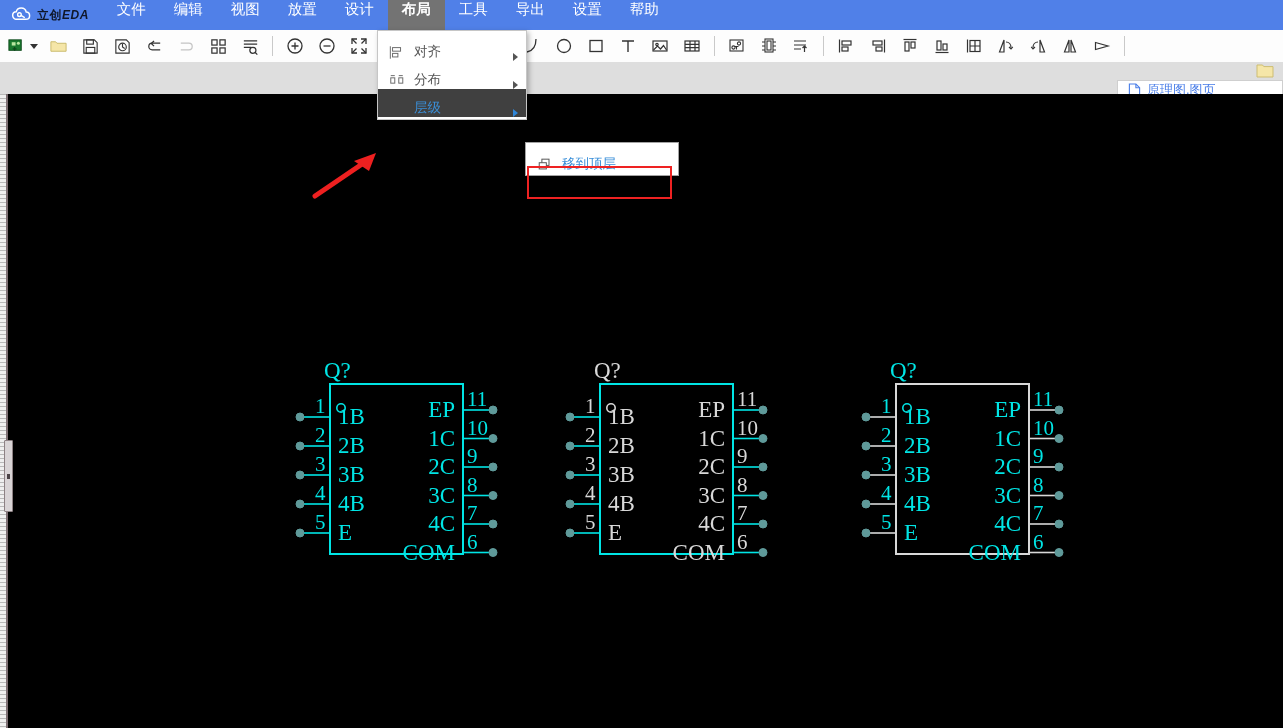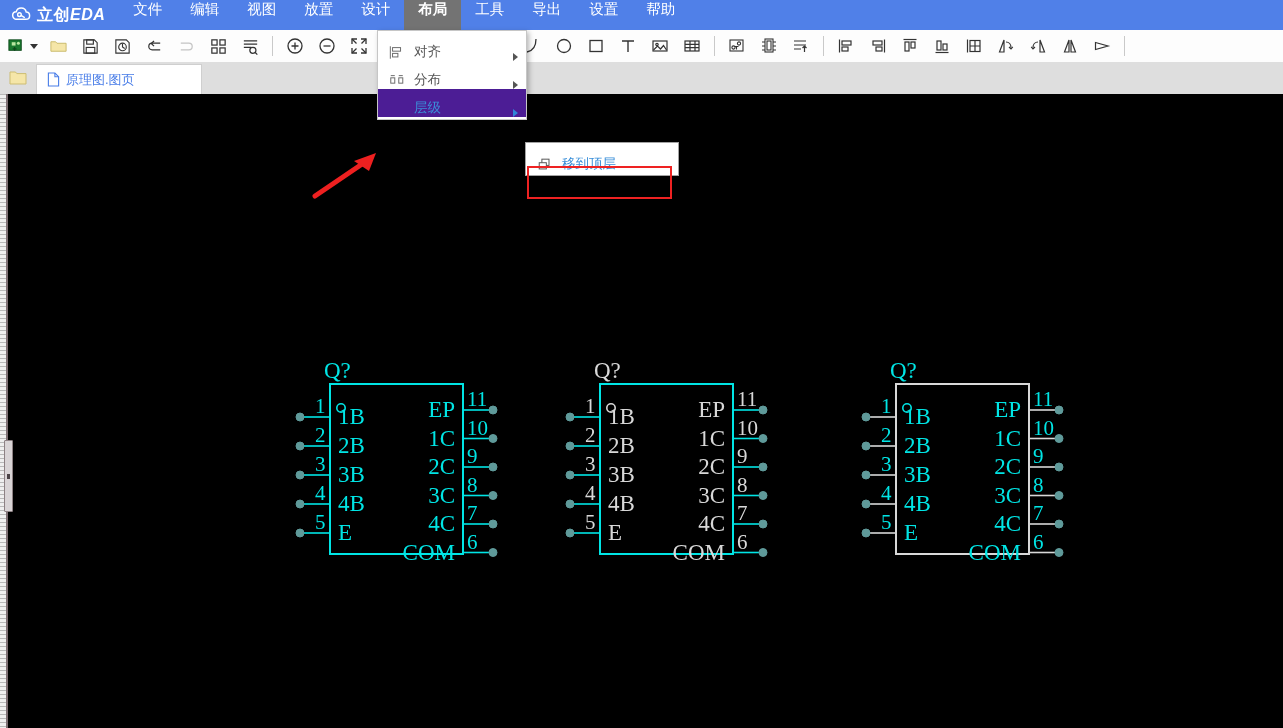--- a/index.html
+++ b/index.html
@@ -15,22 +15,22 @@
   .menubar{
     position:absolute;left:0;top:0;width:1283px;height:30px;
     background:#5080e8;display:flex;align-items:stretch;
   }
   .logo{
     display:flex;align-items:center;gap:5px;
     padding:0 14px 0 10px;color:#fff;
   }
   .logo-mark{width:22px;height:22px;display:block;}
   .logo-text{
-    font-size:16px;font-weight:bold;letter-spacing:.5px;
-    font-style:italic;color:#ffffff;line-height:1;
+    font-size:12px;font-weight:bold;letter-spacing:.5px;
+    font-style:italic;color:#0f172a;line-height:1;
   }
   .logo-text .cn{font-style:normal;font-weight:bold;}
   .menu-items{display:flex;align-items:stretch;}
   .menu-item{
     display:flex;justify-content:center;
     padding:0 14px;color:#fff;font-size:14.5px;cursor:default;
     height:40px;
   }
   .menu-item.active{background:#737373;font-weight:bold;}
 
@@ -47,21 +47,21 @@
   .tb-btn svg{display:block;}
   .tb-sep{width:1px;height:20px;background:#c9c9c9;margin:0 6px;}
   .tb-caret{
     width:0;height:0;border-left:4px solid transparent;border-right:4px solid transparent;
     border-top:5px solid #333;margin-left:-2px;margin-right:4px;
   }
 
   
   .tabbar{
     position:absolute;left:0;top:62px;width:1283px;height:32px;
-    background:#dedede;display:flex;align-items:flex-end;
+    background:#dedede;display:flex;align-items:flex-end;flex-direction:column;
   }
   .tab-folder{
     width:36px;height:32px;display:flex;align-items:center;justify-content:center;
   }
   .tab{
     height:29px;background:#fff;border:1px solid #cfcfcf;border-bottom:none;
     display:flex;align-items:center;gap:6px;padding:0 14px 0 10px;
     min-width:140px;
   }
   .tab-label{font-size:13px;color:#4a7ee8;}
@@ -101,21 +101,21 @@
   }
   .mi .mi-icon{
     width:22px;height:18px;display:flex;align-items:center;justify-content:center;
     margin-right:6px;flex:0 0 22px;
   }
   .mi .mi-label{flex:1;}
   .mi .mi-arrow{
     width:0;height:0;border-top:4px solid transparent;border-bottom:4px solid transparent;
     border-left:5px solid #555;margin-left:4px;
   }
-  .mi.hl{background:#4c1d95;color:#3a8fd9;}
+  .mi.hl{background:#404040;color:#3a8fd9;}
   .mi.hl .mi-arrow{border-left-color:#2f86d8;}
 
   .submenu{
     position:absolute;left:525px;top:142px;width:152px;
     background:#fff;border:1px solid #a3a3a3;
     box-shadow:2px 2px 5px rgba(0,0,0,.28);
     padding:2px 0;
   }
   .submenu .mi.sub-hl{color:#3a8fd9;}
   .red-box{

